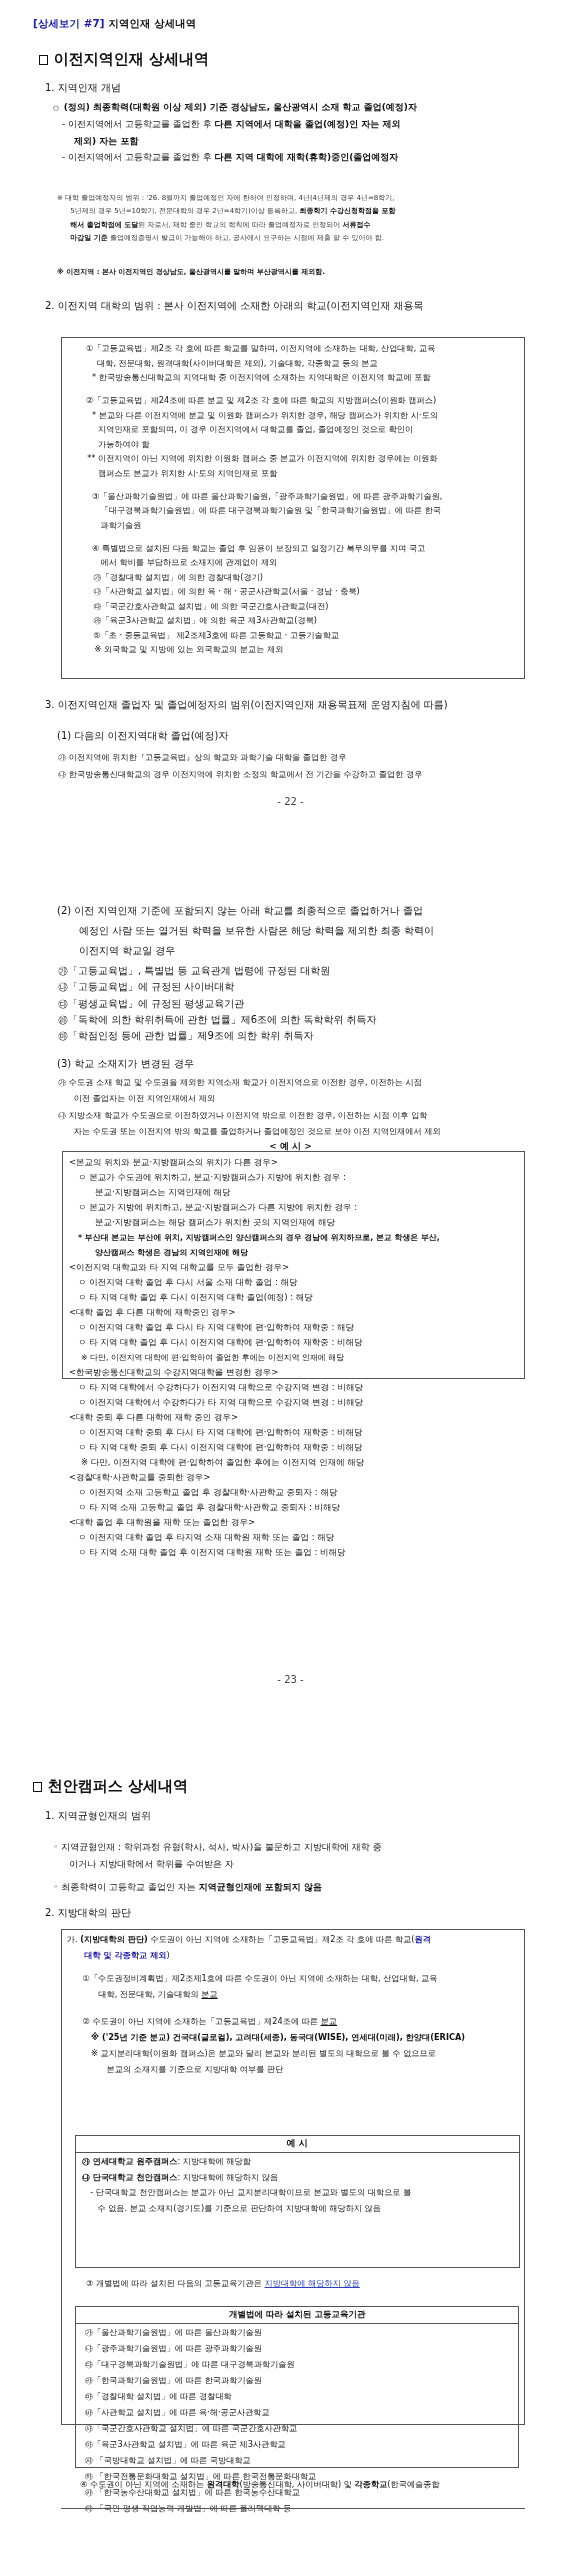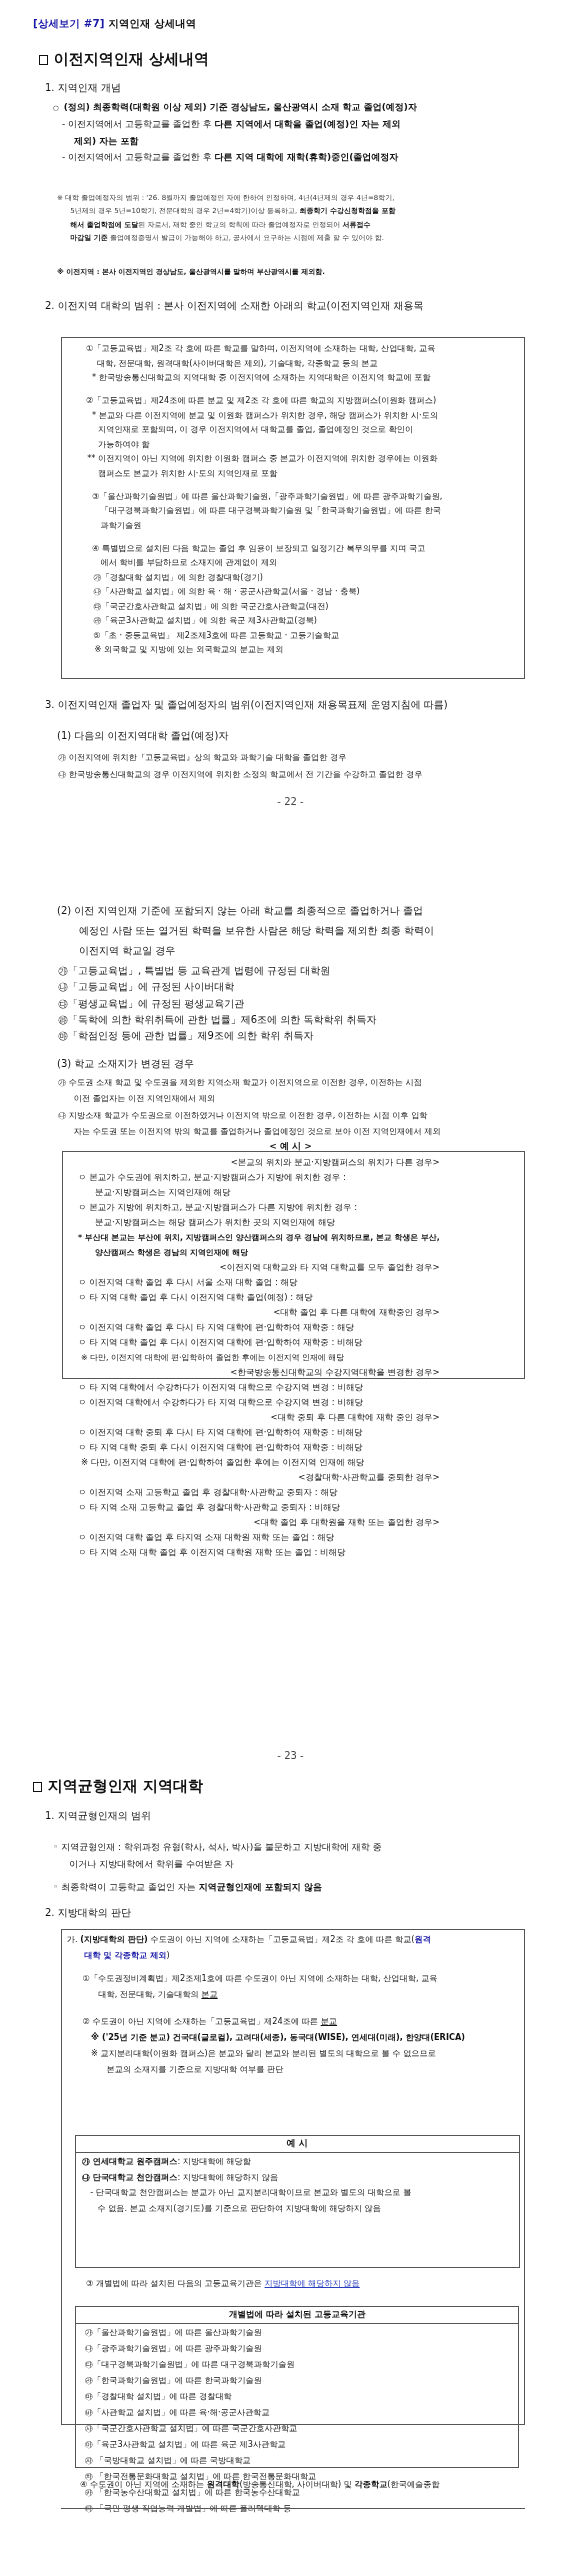--- a/index.html
+++ b/index.html
@@ -30,21 +30,21 @@
   .small { font-size: 7px; line-height: 13.3px; color: #333; }
   .page-num { left: 0; width: 581px; text-align: center; font-size: 10px; color: #444; }
 
   .boxed { border: 0.9px solid #555; box-sizing: border-box; }
   .inner-box { border: 0.9px solid #555; box-sizing: border-box; }
 
   .line { white-space: nowrap; }
 
   .ex-title { font-weight: bold; font-size: 9px; text-align: center; }
   .ex-body { font-size: 8.5px; line-height: 15px; }
-  .ex-body .cat { white-space: nowrap; text-align: right; }
+  .ex-body .cat { white-space: nowrap; }
   .ex-body .itm { padding-left: 9px; white-space: nowrap; }
   .ex-body .itm2 { padding-left: 26px; white-space: nowrap; }
   .ex-body .note { padding-left: 12px; white-space: nowrap; }
 </style>
 </head>
 <body>
 
 <div class="abs doc-title">
   <span class="tag">[상세보기 #7]</span>
   <span>지역인재 상세내역</span>
@@ -167,24 +167,24 @@
     <div class="cat">&lt;경찰대학·사관학교를 중퇴한 경우&gt;</div>
     <div class="itm">ㅇ 이전지역 소재 고등학교 졸업 후 경찰대학·사관학교 중퇴자 : 해당</div>
     <div class="itm">ㅇ 타 지역 소재 고등학교 졸업 후 경찰대학·사관학교 중퇴자 : 비해당</div>
 
     <div class="cat">&lt;대학 졸업 후 대학원을 재학 또는 졸업한 경우&gt;</div>
     <div class="itm">ㅇ 이전지역 대학 졸업 후 타지역 소재 대학원 재학 또는 졸업 : 해당</div>
     <div class="itm">ㅇ 타 지역 소재 대학 졸업 후 이전지역 대학원 재학 또는 졸업 : 비해당</div>
   </div>
 </div>
 
-<div class="abs page-num" style="top:1750px;">- 23 -</div>
+<div class="abs page-num" style="top:1674px;">- 23 -</div>
 
 <div class="abs sec-head" style="left:33px; top:1777px;">
-  <span class="box"></span><span>지역균형인재 지역대학</span>
+  <span class="box"></span><span>천안캠퍼스 상세내역</span>
 </div>
 
 <div class="abs h1" style="left:45px; top:1809px;">1. 지역균형인재의 범위</div>
 <div class="abs para" style="left:53px; top:1839px; line-height:17px;">
   <div class="line">◦ 지역균형인재 : 학위과정 유형(학사, 석사, 박사)을 불문하고 지방대학에 재학 중</div>
   <div class="line" style="padding-left:16.3px;">이거나 지방대학에서 학위를 수여받은 자</div>
   <div style="height:6px;"></div>
   <div class="line"><span>◦ 최종학력이 고등학교 졸업인 자는 </span><span class="b">지역균형인재에 포함되지 않음</span></div>
 </div>
 

